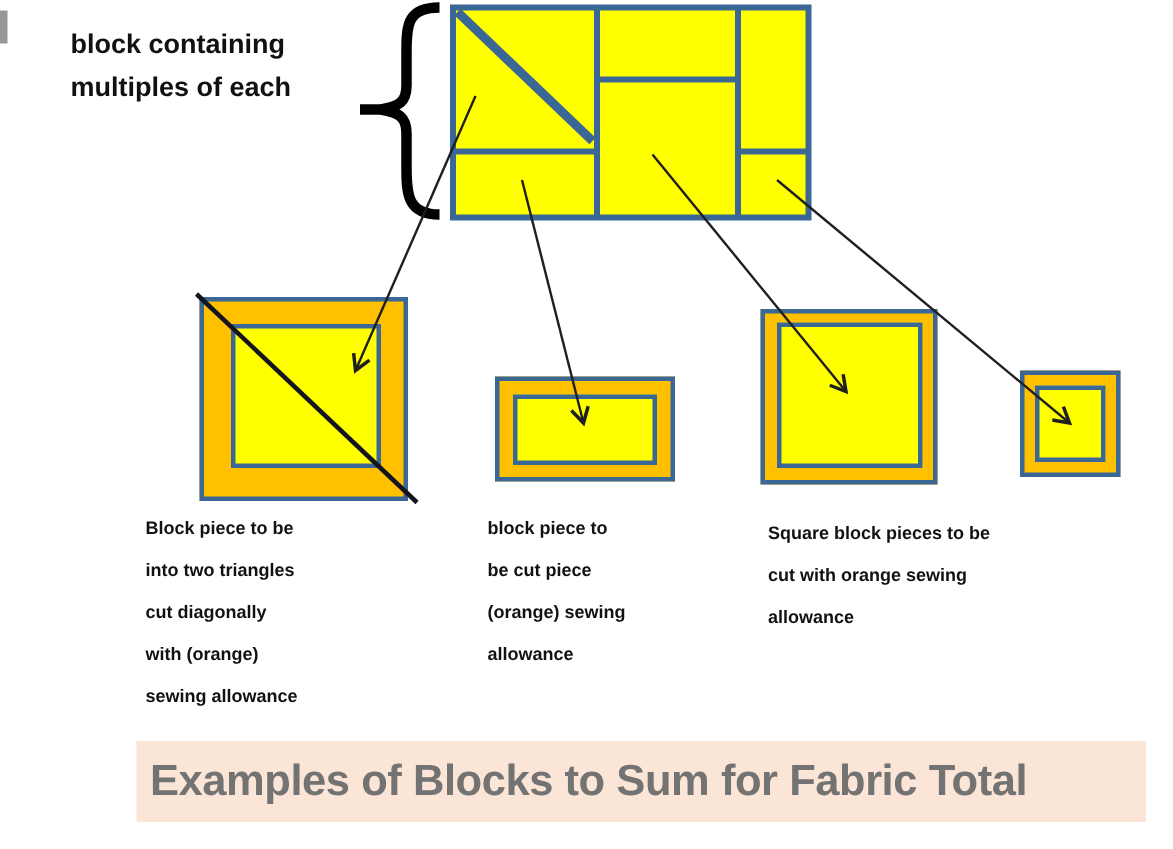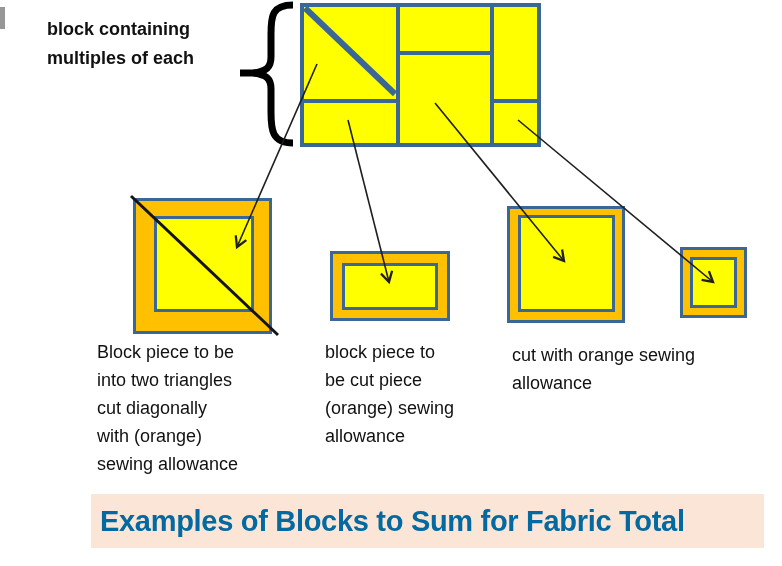--- a/index.html
+++ b/index.html
@@ -31,29 +31,29 @@
   .pieceTriangle{left:133px;top:198px;width:133px;height:130px;}
   .pieceTriangle .inner{left:18px;top:15px;width:94px;height:90px;}
   .pieceRect{left:330px;top:251px;width:114px;height:64px;}
   .pieceRect .inner{left:9px;top:9px;width:90px;height:41px;}
   .pieceSqBig{left:507px;top:206px;width:112px;height:111px;}
   .pieceSqBig .inner{left:8px;top:6px;width:91px;height:91px;}
   .pieceSqSmall{left:680px;top:247px;width:61px;height:65px;}
   .pieceSqSmall .inner{left:7px;top:7px;width:41px;height:45px;}
 
   
-  .plabel{font-size:18px;line-height:28px;font-weight:normal;color:var(--ink);}
+  .plabel{font-size:12px;line-height:28px;font-weight:bold;color:var(--ink);}
   .plabel div{white-space:nowrap;}
   .labelTriangle{left:97px;top:338px;}
   .labelRect{left:325px;top:338px;}
   .labelSquares{left:512px;top:341px;}
 
   
   .titlebar{left:91px;top:494px;width:673px;height:54px;background:var(--peach);}
-  .titlebar .t{position:absolute;left:9px;top:0;height:54px;line-height:54px;font-size:29px;font-weight:bold;color:#0369a1;white-space:nowrap;letter-spacing:-0.3px;}
+  .titlebar .t{position:absolute;left:9px;top:0;height:54px;line-height:54px;font-size:29px;font-weight:bold;color:#737373;white-space:nowrap;letter-spacing:-0.3px;}
 
   
   .artifact{left:0;top:7px;width:5px;height:22px;background:#6b6b6b;opacity:.7;}
 
   
   svg.overlay{position:absolute;left:0;top:0;width:782px;height:566px;pointer-events:none;}
   .blueline{stroke:var(--blue);stroke-width:6;}
   .cutline{stroke:#14141e;stroke-width:3;}
   .arrowline{stroke:#1f1f1f;stroke-width:1.6;fill:none;}
   .brace{stroke:#000;stroke-width:7;fill:none;}
@@ -99,20 +99,21 @@
     <div>with (orange)</div>
     <div>sewing allowance</div>
   </div>
   <div class="abs plabel labelRect">
     <div>block piece to</div>
     <div>be cut piece</div>
     <div>(orange) sewing</div>
     <div>allowance</div>
   </div>
   <div class="abs plabel labelSquares">
+    <div>Square block pieces to be</div>
     <div>cut with orange sewing</div>
     <div>allowance</div>
   </div>
 
   <div class="abs titlebar">
     <div class="t">Examples of Blocks to Sum for Fabric Total</div>
   </div>
 
   <svg class="overlay" viewBox="0 0 782 566">
     <defs>

